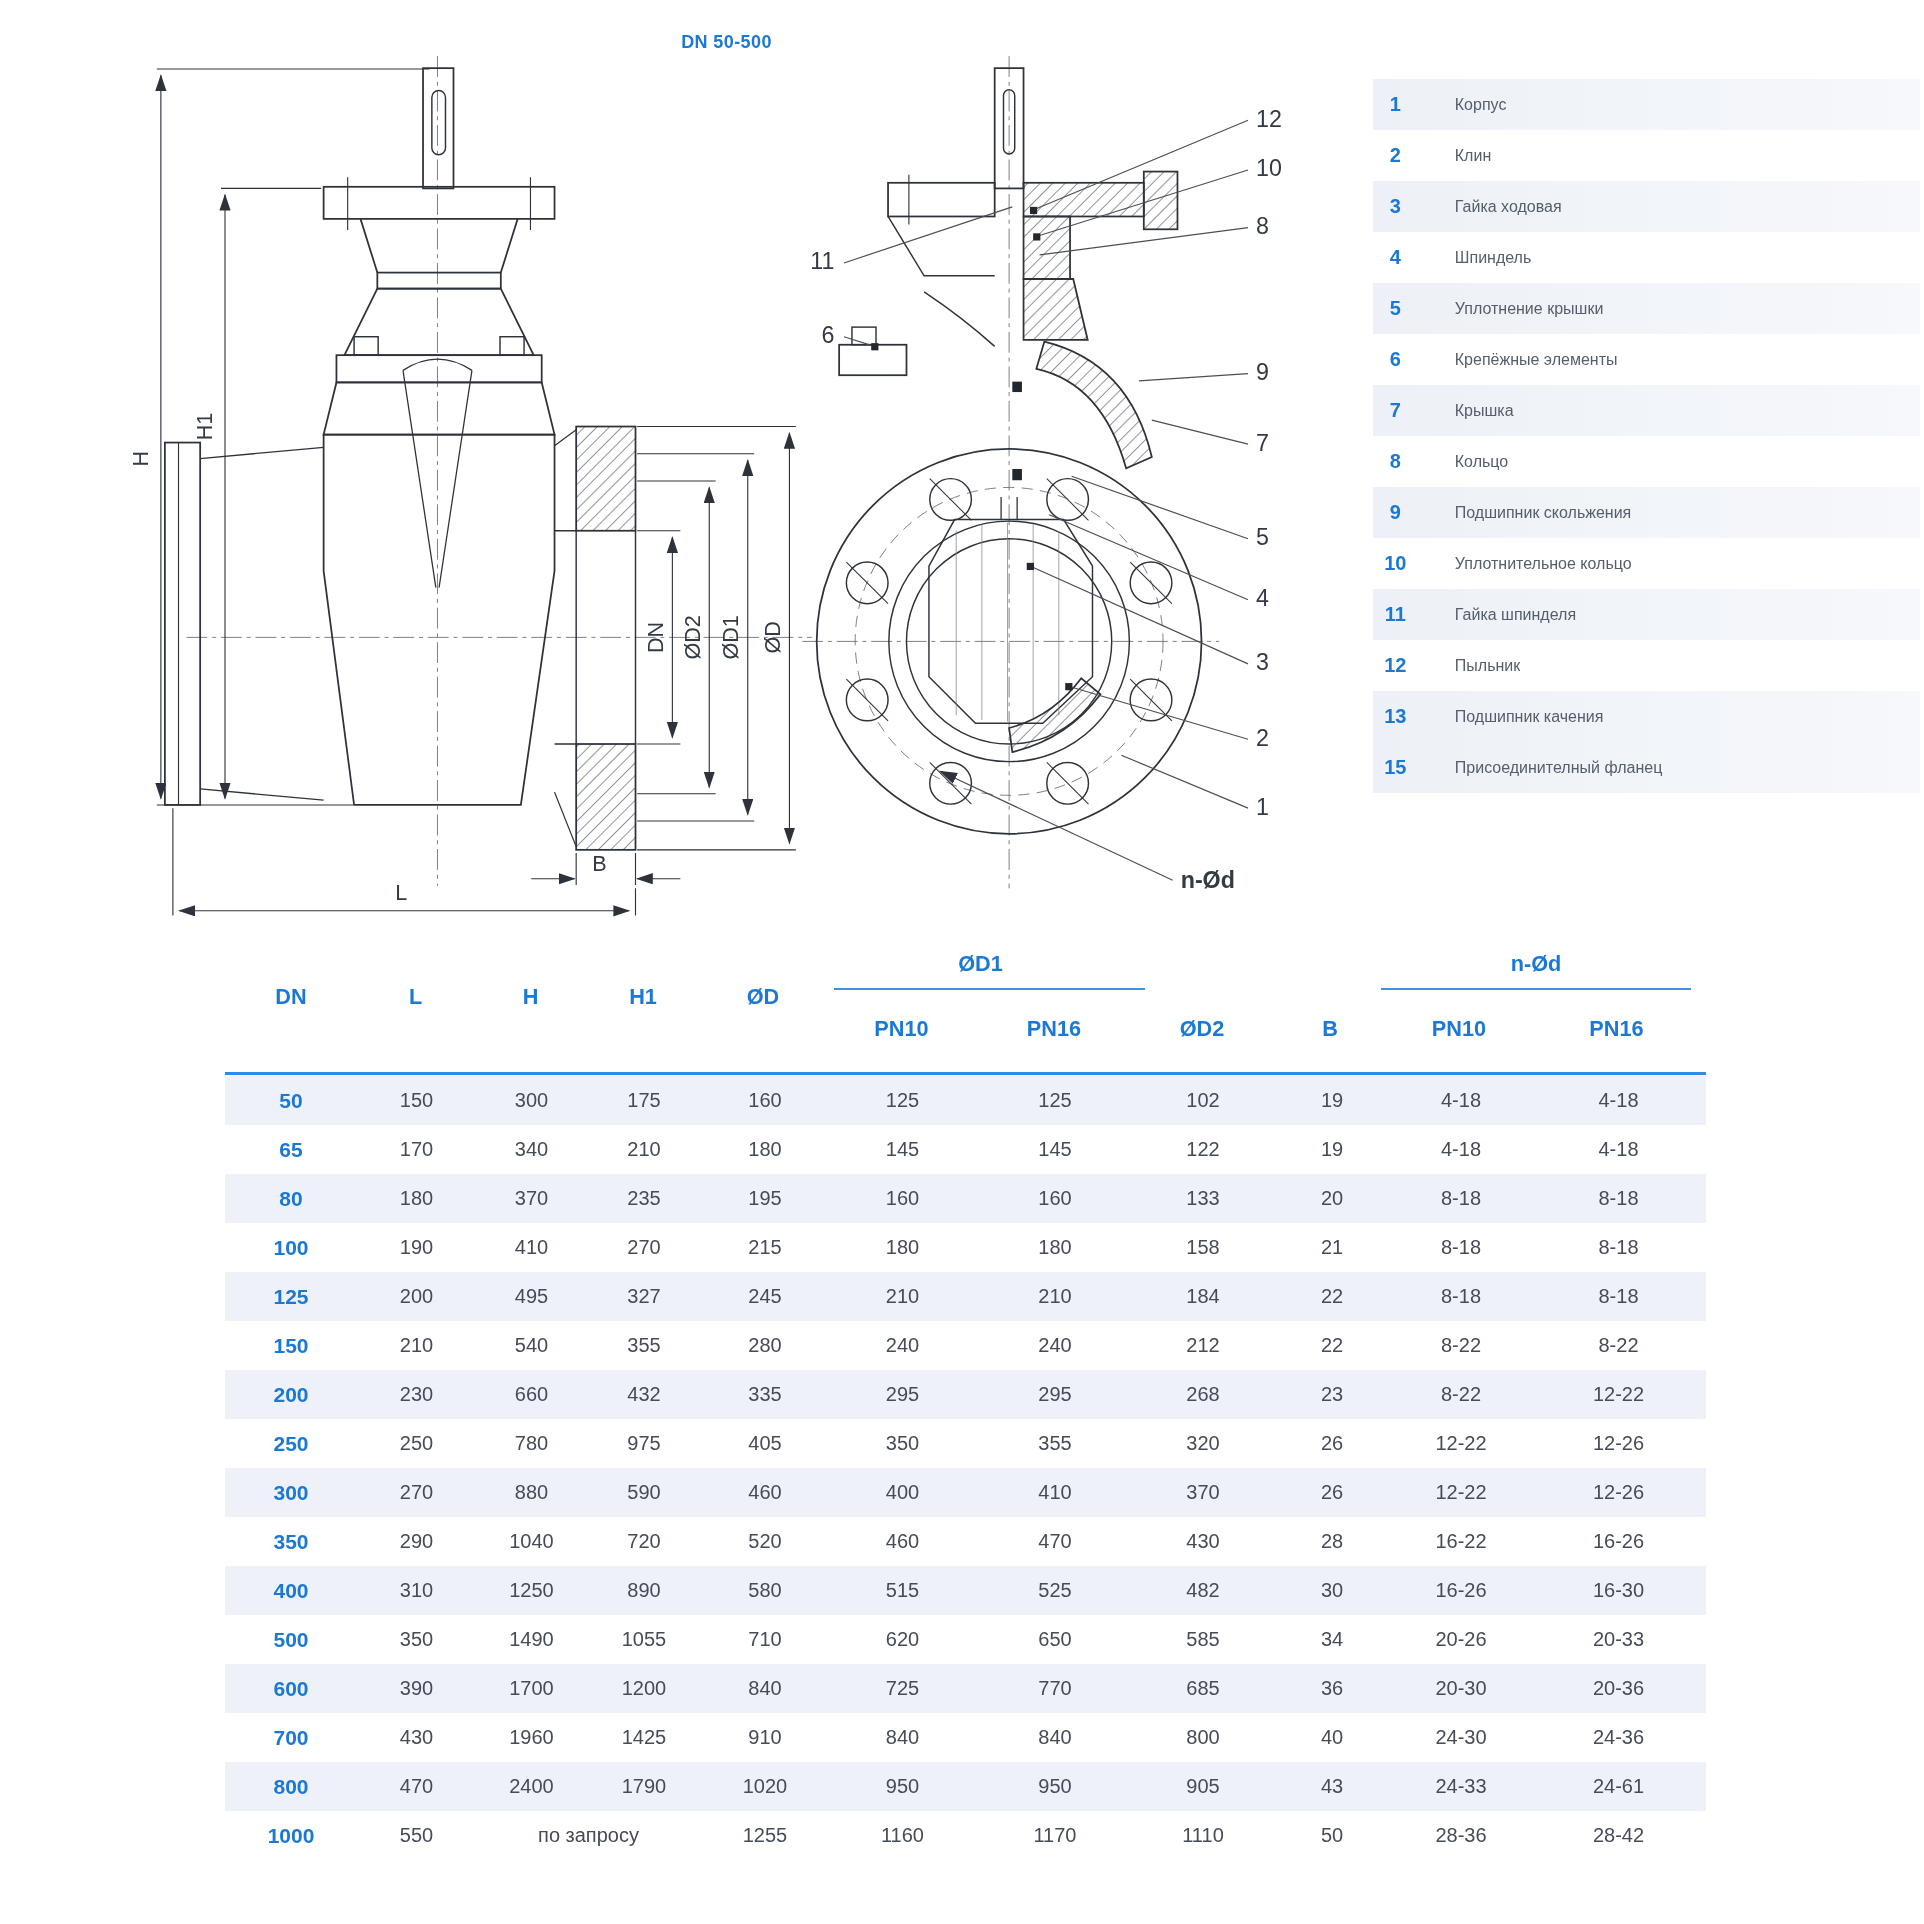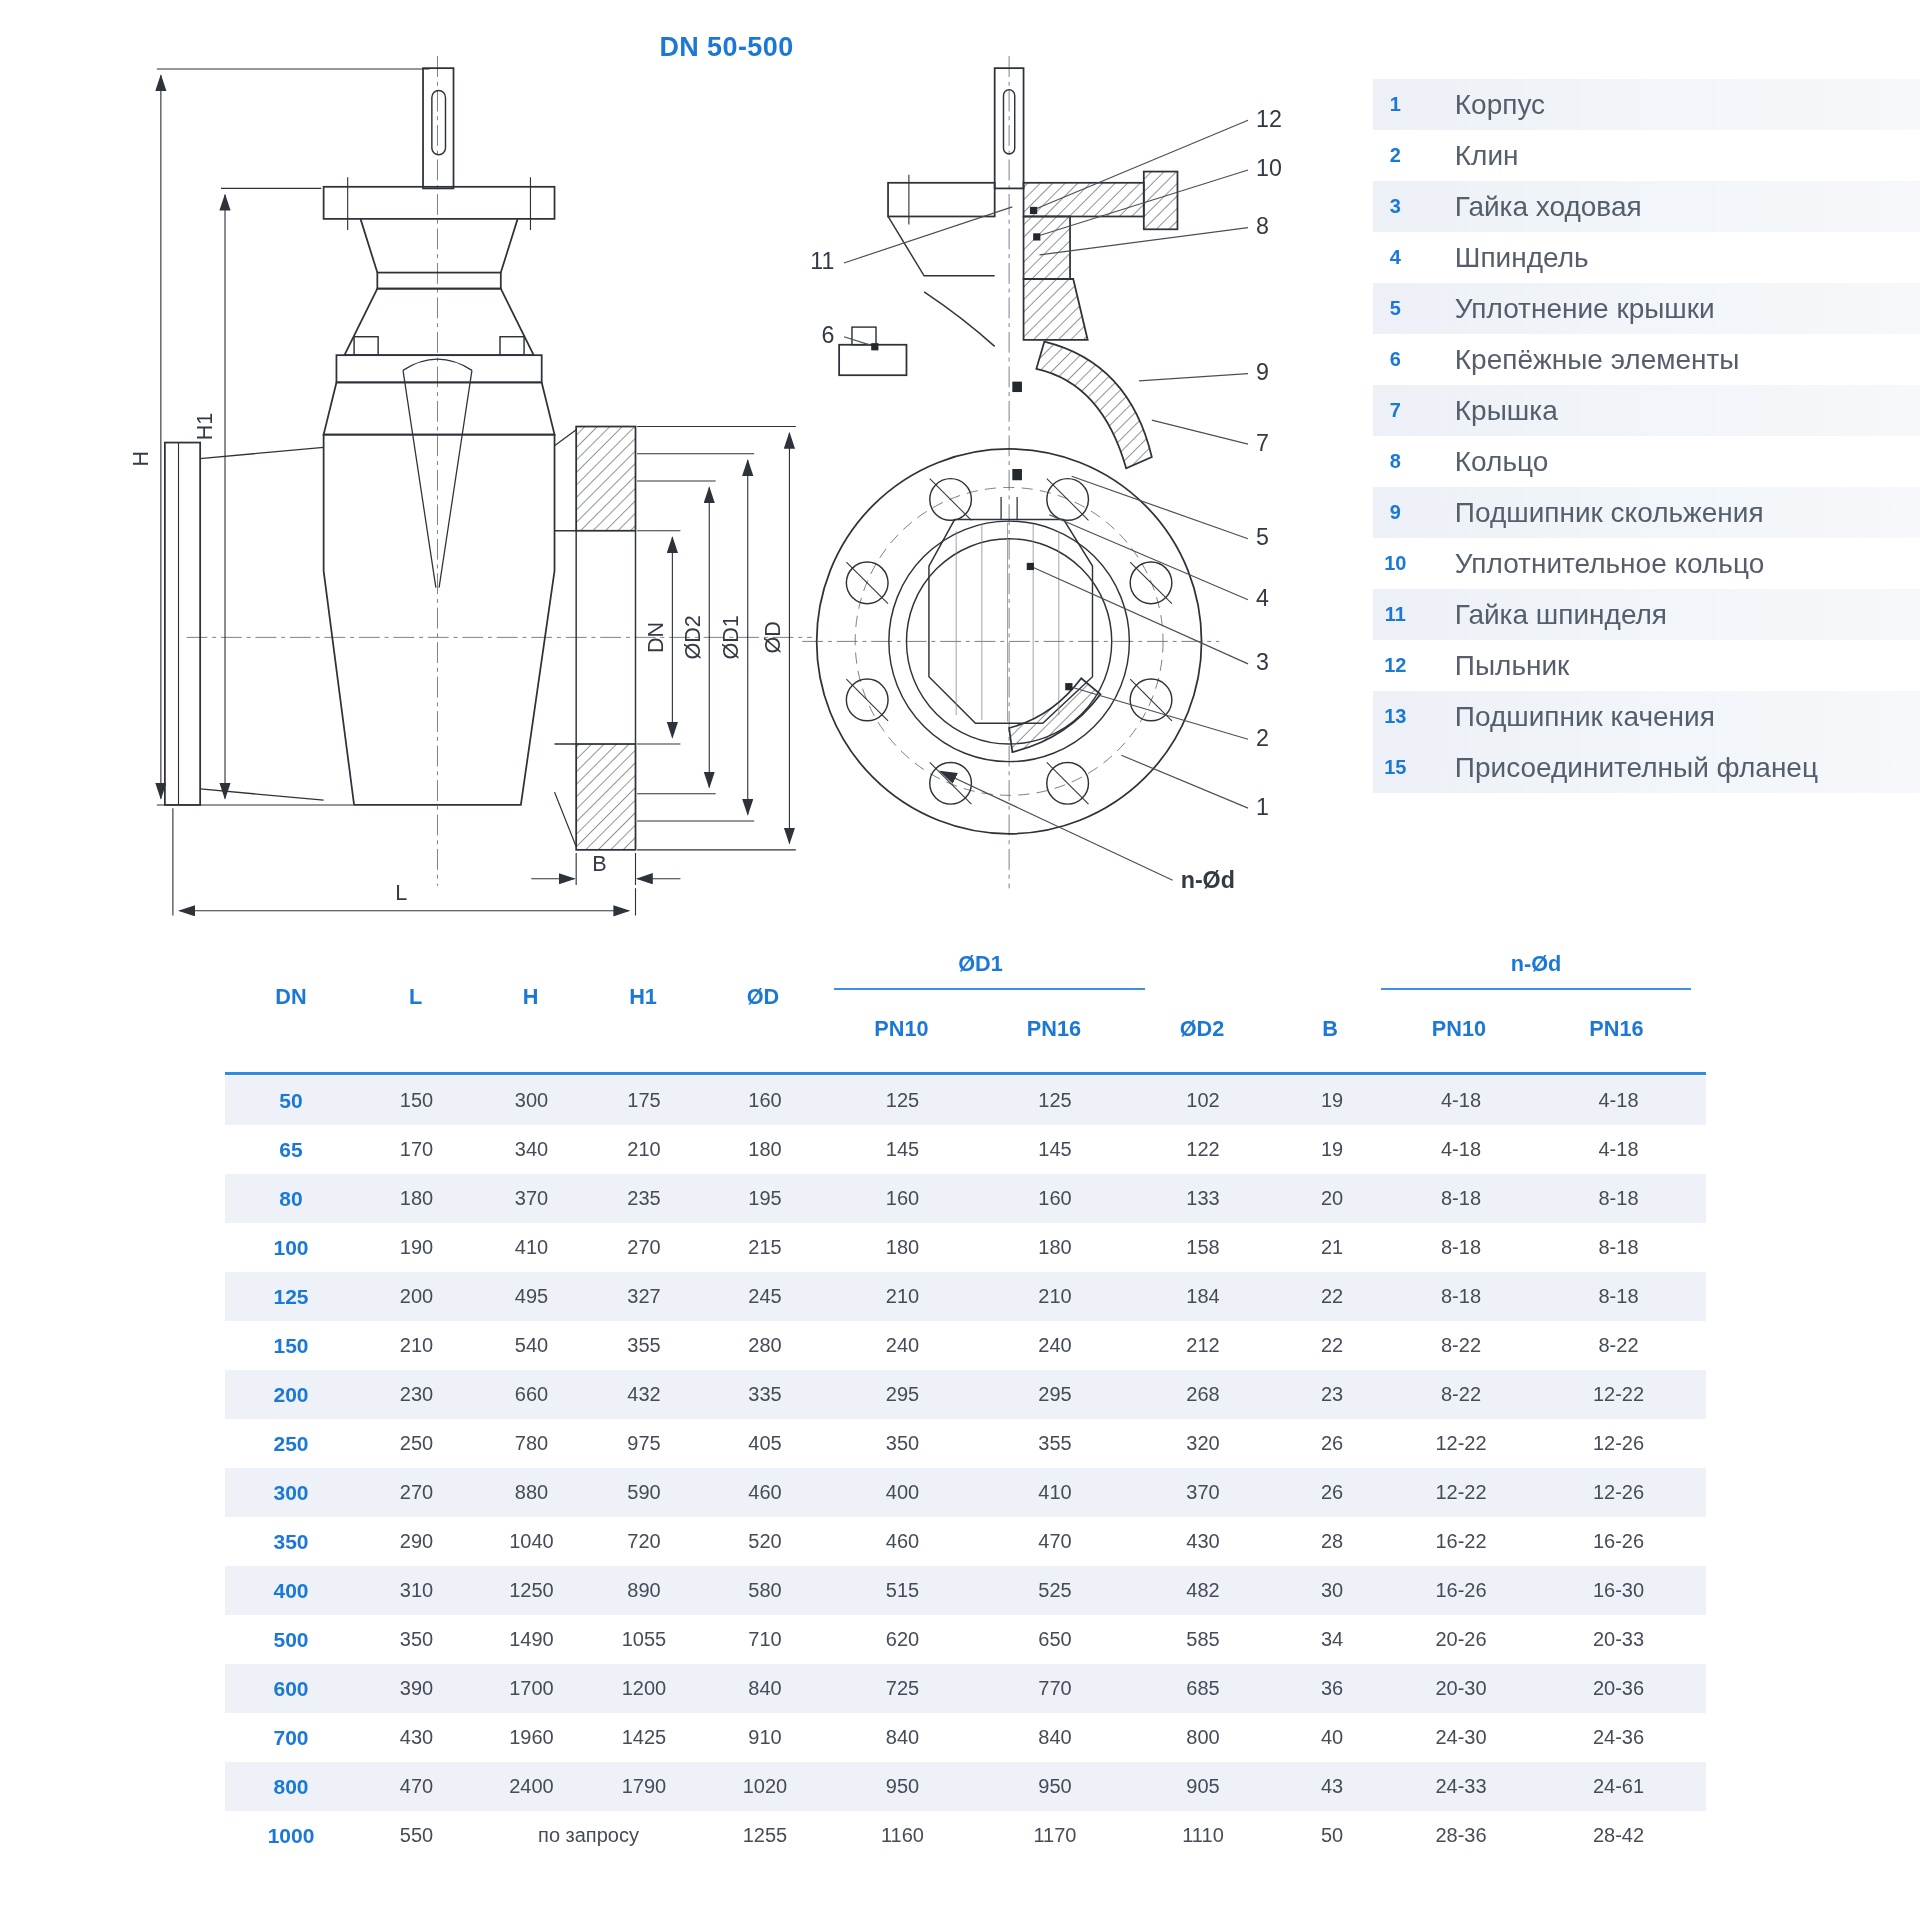--- a/index.html
+++ b/index.html
@@ -5,28 +5,28 @@
   html,body{margin:0;padding:0;}
   body{
     width:1925px;height:1925px;position:relative;background:#ffffff;
     font-family:"Liberation Sans", sans-serif;overflow:hidden;
     color:#454b57;
   }
   .abs{position:absolute;}
   
   .title{
     left:606px;top:32px;width:241px;text-align:center;
-    font-size:27px;font-weight:bold;color:#1b78d4;letter-spacing:0.4px;
+    font-size:18px;font-weight:bold;color:#1b78d4;letter-spacing:0.4px;
   }
   
   .parts{left:1373px;top:79px;width:547px;}
   .p-row{display:flex;align-items:center;height:51px;}
   .p-row.shade{background:linear-gradient(90deg,#edf1f7 0%,#f6f8fb 100%);}
   .p-num{margin-left:4.8px;width:35px;text-align:center;font-size:20px;font-weight:bold;color:#1b78d4;flex:none;}
-  .p-label{margin-left:42px;font-size:28px;color:#555e6b;}
+  .p-label{margin-left:42px;font-size:16px;color:#555e6b;}
   
   .hcell{position:absolute;height:27px;line-height:27px;text-align:center;
     font-size:21.7px;font-weight:bold;color:#1b78d4;}
   .grp-line{position:absolute;height:2.4px;background:#3b92e3;}
   .head-rule{position:absolute;left:225px;top:1072px;width:1481px;height:3.2px;background:#2f8ce2;}
   
   .tbody{left:225px;top:1076px;width:1481px;}
   .trow{display:grid;grid-template-columns:132px 119px 111px 114px 128px 147px 158px 138px 120px 138px 177px;
     height:49px;align-items:center;}
   .trow.shade{background:#eef2f8;}

